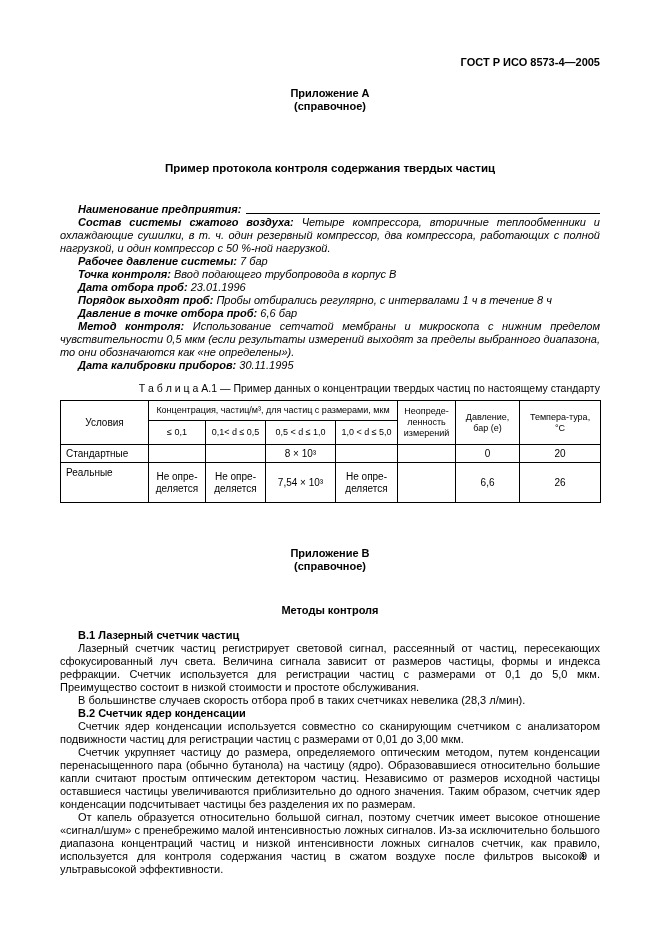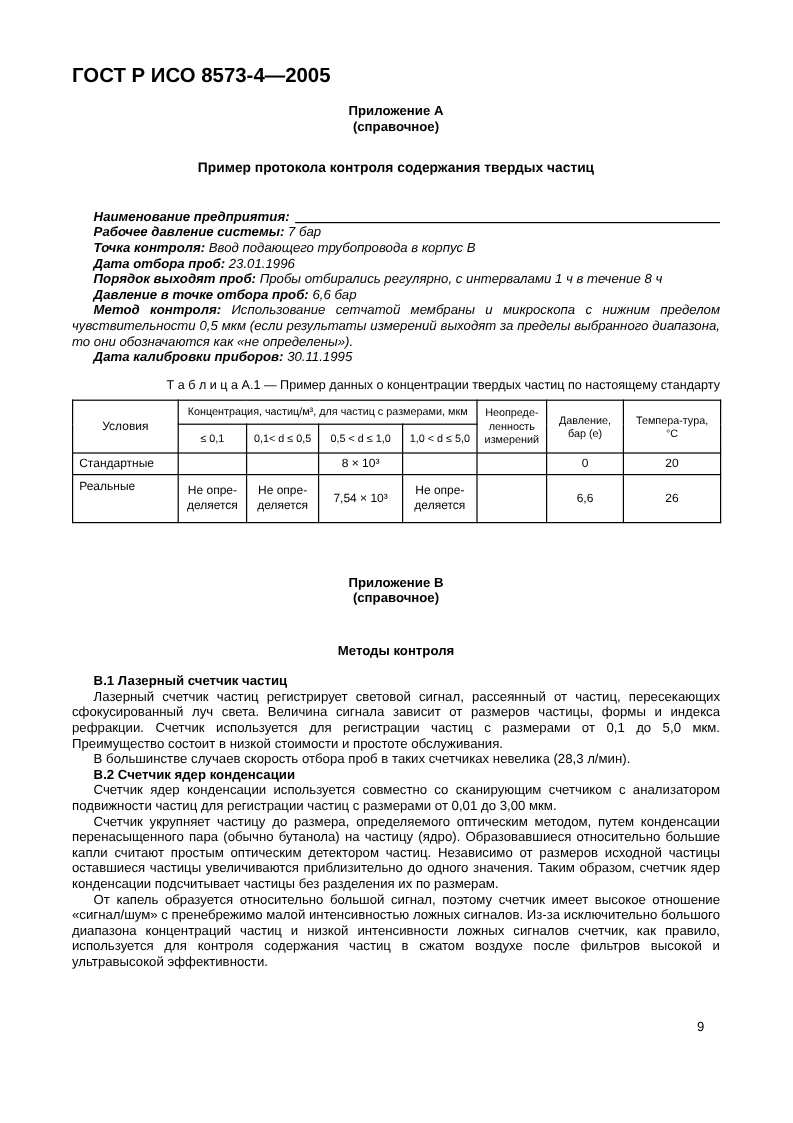--- a/index.html
+++ b/index.html
@@ -6,26 +6,26 @@
   html,body { background:#ffffff; }
   body {
     width:661px; height:936px; overflow:hidden;
     font-family:"Liberation Sans","DejaVu Sans",sans-serif;
     color:#000;
   }
   .sheet {
     position:relative; width:661px; height:936px;
     padding:56px 61px 0 60px; background:#fff;
   }
-  .doc-header { font-weight:bold; font-size:17px; line-height:13px; }
+  .doc-header { text-align:right; font-weight:bold; font-size:11px; line-height:13px; }
 
   .appendix-head { margin-top:18px; text-align:center; font-weight:bold; font-size:11px; line-height:13px; }
   .appendix-head-b { margin-top:44px; }
 
-  .main-heading { margin-top:20px; text-align:center; font-weight:bold; font-size:11.5px; line-height:14px; }
+  .main-heading { margin-top:48px; text-align:center; font-weight:bold; font-size:11.5px; line-height:14px; }
 
   .fields { margin-top:28px;font-style:italic; }
   .field { font-size:11px; line-height:13px; text-indent:18px; text-align:justify; }
   .field-blank { display:flex; padding-left:18px; text-indent:0; }
   .fill-line { flex:1; border-bottom:1px solid #000; margin:0 0 2px 5px; }
 
   .tcap { margin-top:10px; font-size:10.5px; line-height:13px;text-align:right; }
 
   table.a1 { border-collapse:collapse; table-layout:fixed; width:540px; margin-top:5px; }
   .a1 td { border:1px solid #000; vertical-align:middle; padding:1px 3px; font-size:10px; line-height:12px; }
@@ -57,20 +57,24 @@
     <div>Приложение А</div>
     <div>(справочное)</div>
   </div>
 
   <div class="main-heading">Пример протокола контроля содержания твердых частиц</div>
 
   <div class="fields">
     <p class="field field-blank">
       <b>Наименование предприятия:</b>
       <span class="fill-line"></span>
+    </p>
+    <p class="field">
+      <b>Состав системы сжатого воздуха:</b>
+      <span>Четыре компрессора, вторичные теплообменники и охлаждающие сушилки, в т. ч. один резервный компрессор, два компрессора, работающих с полной нагрузкой, и один компрессор с 50 %-ной нагрузкой.</span>
     </p>
     <p class="field">
       <b>Рабочее давление системы:</b>
       <span>7 бар</span>
     </p>
     <p class="field">
       <b>Точка контроля:</b>
       <span>Ввод подающего трубопровода в корпус В</span>
     </p>
     <p class="field">

